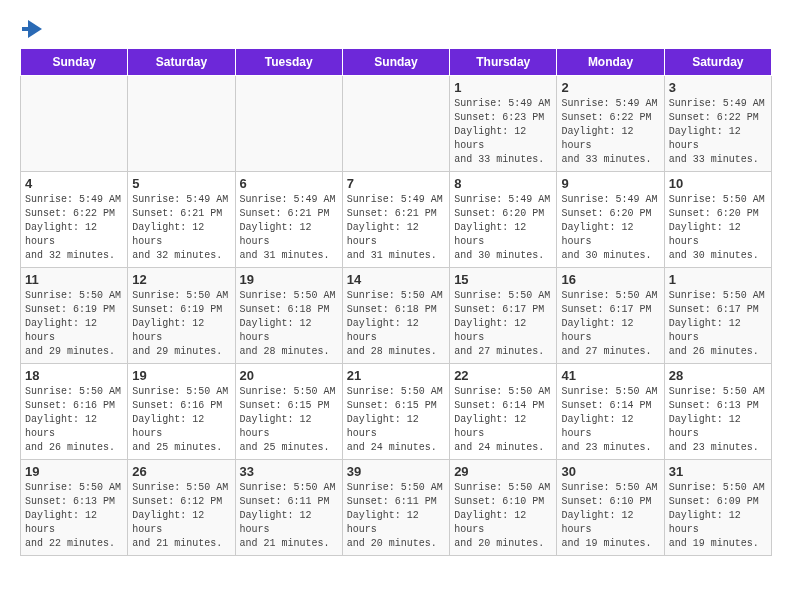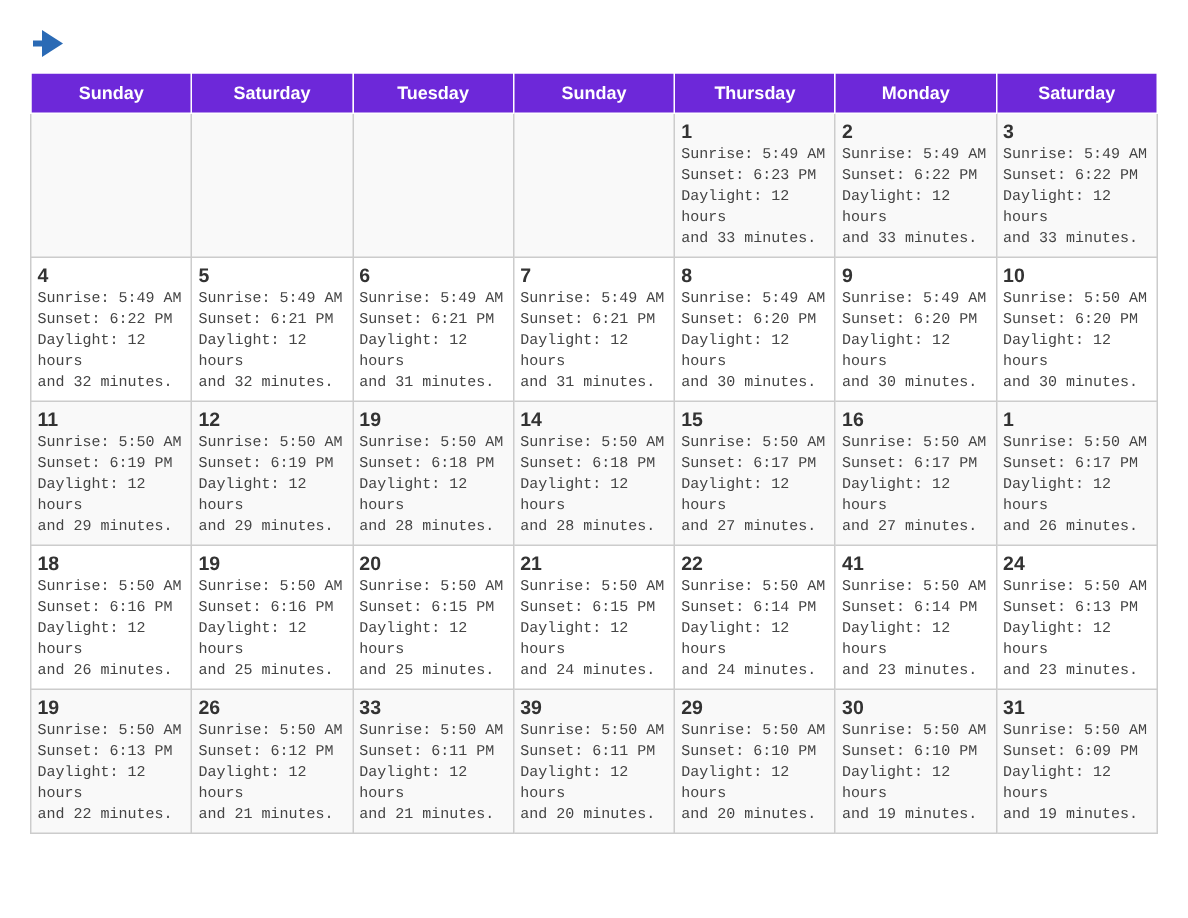--- a/index.html
+++ b/index.html
@@ -278,21 +278,21 @@
 and 24 minutes.</div>
         </td>
         <td>
           <div class="day-num">41</div>
           <div class="day-info" style="white-space: pre-line;">Sunrise: 5:50 AM
 Sunset: 6:14 PM
 Daylight: 12 hours
 and 23 minutes.</div>
         </td>
         <td>
-          <div class="day-num">24</div>
+          <div class="day-num">28</div>
           <div class="day-info" style="white-space: pre-line;">Sunrise: 5:50 AM
 Sunset: 6:13 PM
 Daylight: 12 hours
 and 23 minutes.</div>
         </td>
       </tr>
       <tr>
         <td>
           <div class="day-num">19</div>
           <div class="day-info" style="white-space: pre-line;">Sunrise: 5:50 AM

